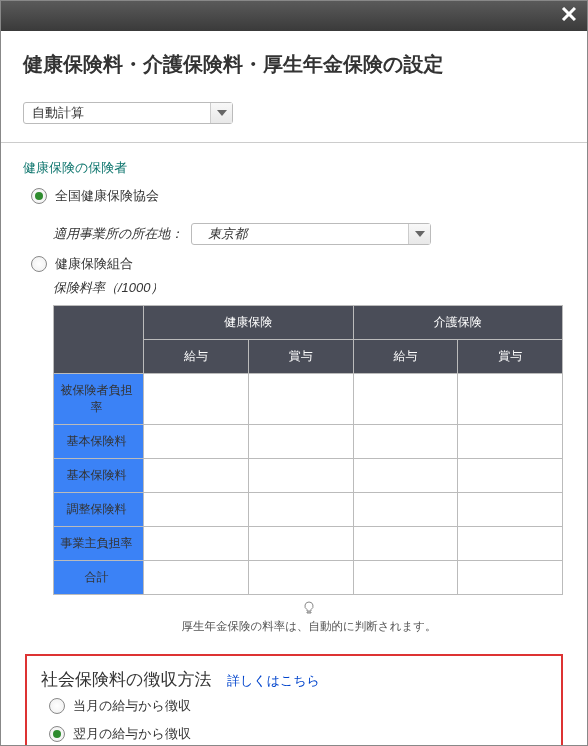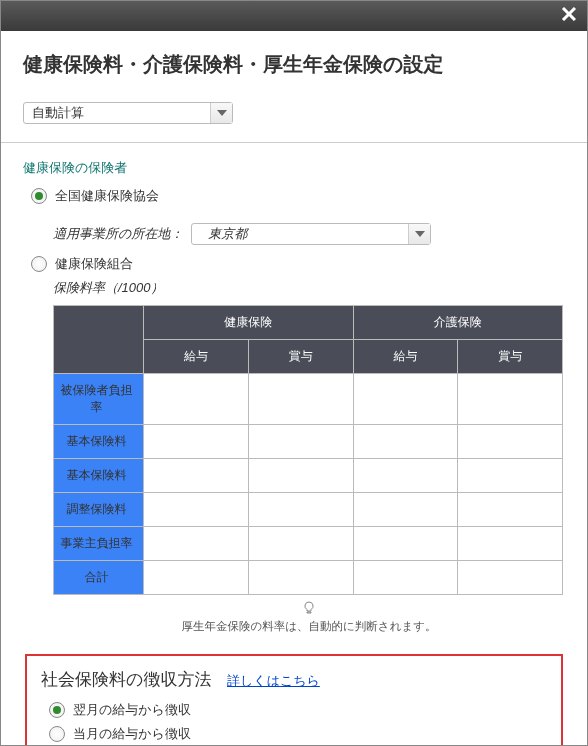--- a/index.html
+++ b/index.html
@@ -22,21 +22,21 @@
 .table-wrap { margin-left: 30px; }
 table { border-collapse: collapse; width: 510px; }
 th, td { border: 1px solid #bbb; padding: 8px 6px; font-size: 12px; text-align: center; }
 th { background: #4a4d58; color: #fff; font-weight: normal; }
 td.rowlabel { background: #3b82f6; text-align: center; padding-right: 10px; width: 90px; }
 td.cell { background: #fff; }
 .tip-row { margin: 6px 0 0 30px; font-size: 11.5px; display: flex; align-items: center; gap: 4px; color: #555; flex-direction: column; }
 .bulb { width: 14px; height: 14px; display: inline-flex; align-items: center; justify-content: center; }
 .redbox { border: 2px solid #d33; margin: 20px 2px 0 2px; padding: 12px 14px 14px; }
 .redbox-title { font-size: 17px; font-weight: normal; display: inline; }
-.link { color: #0044cc; text-decoration: underline; margin-left: 12px; font-size: 13px; cursor: pointer; }
+.link { color: #0044cc; margin-left: 12px; font-size: 13px; cursor: pointer; }
 </style>
 </head>
 <body>
 
 <div class="header">
   <div class="close-btn">
     <span>✕</span>
   </div>
 </div>
 
@@ -146,24 +146,24 @@
           <path d="M7 1 a4 4 0 0 1 2 7.5 V10 H5 V8.5 A4 4 0 0 1 7 1 Z M5 11 H9 V12 H5 Z" fill="none" stroke="#888" stroke-width="1"></path>
         </svg>
     </span>
     <span>厚生年金保険の料率は、自動的に判断されます。</span>
   </div>
 
   <div class="redbox">
     <span class="redbox-title">社会保険料の徴収方法</span>
     <a class="link">詳しくはこちら</a>
 
+    <div class="radio-row">
+      <span class="radio"></span>
+      <span>当月の給与から徴収</span>
+    </div>
     <div class="radio-row" style="margin-top:10px;">
       <span class="radio checked"></span>
       <span>翌月の給与から徴収</span>
-    </div>
-    <div class="radio-row">
-      <span class="radio"></span>
-      <span>当月の給与から徴収</span>
     </div>
   </div>
 
   
 </div>
 
 </body></html>

